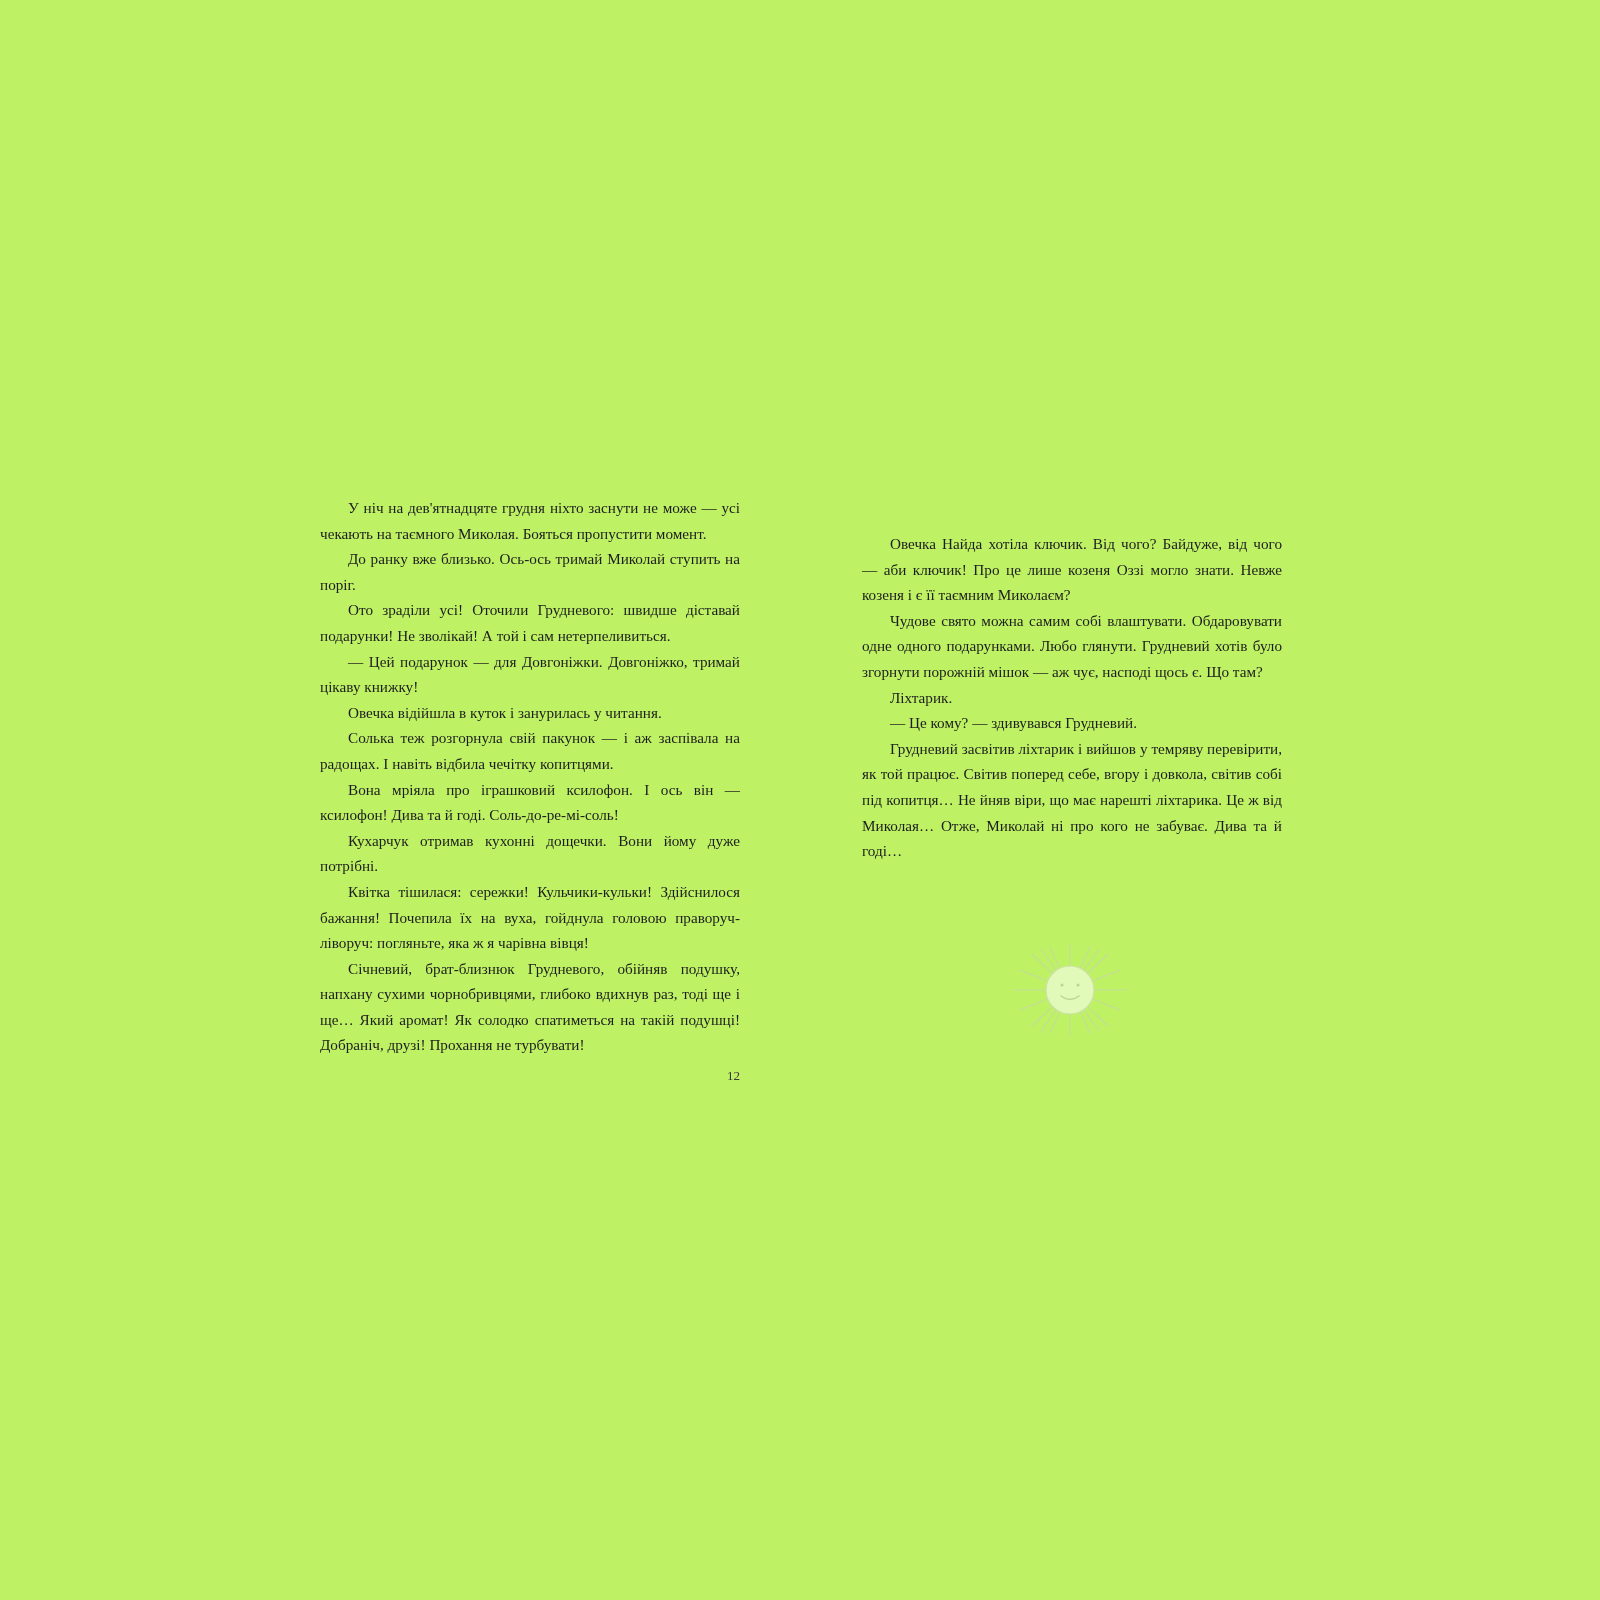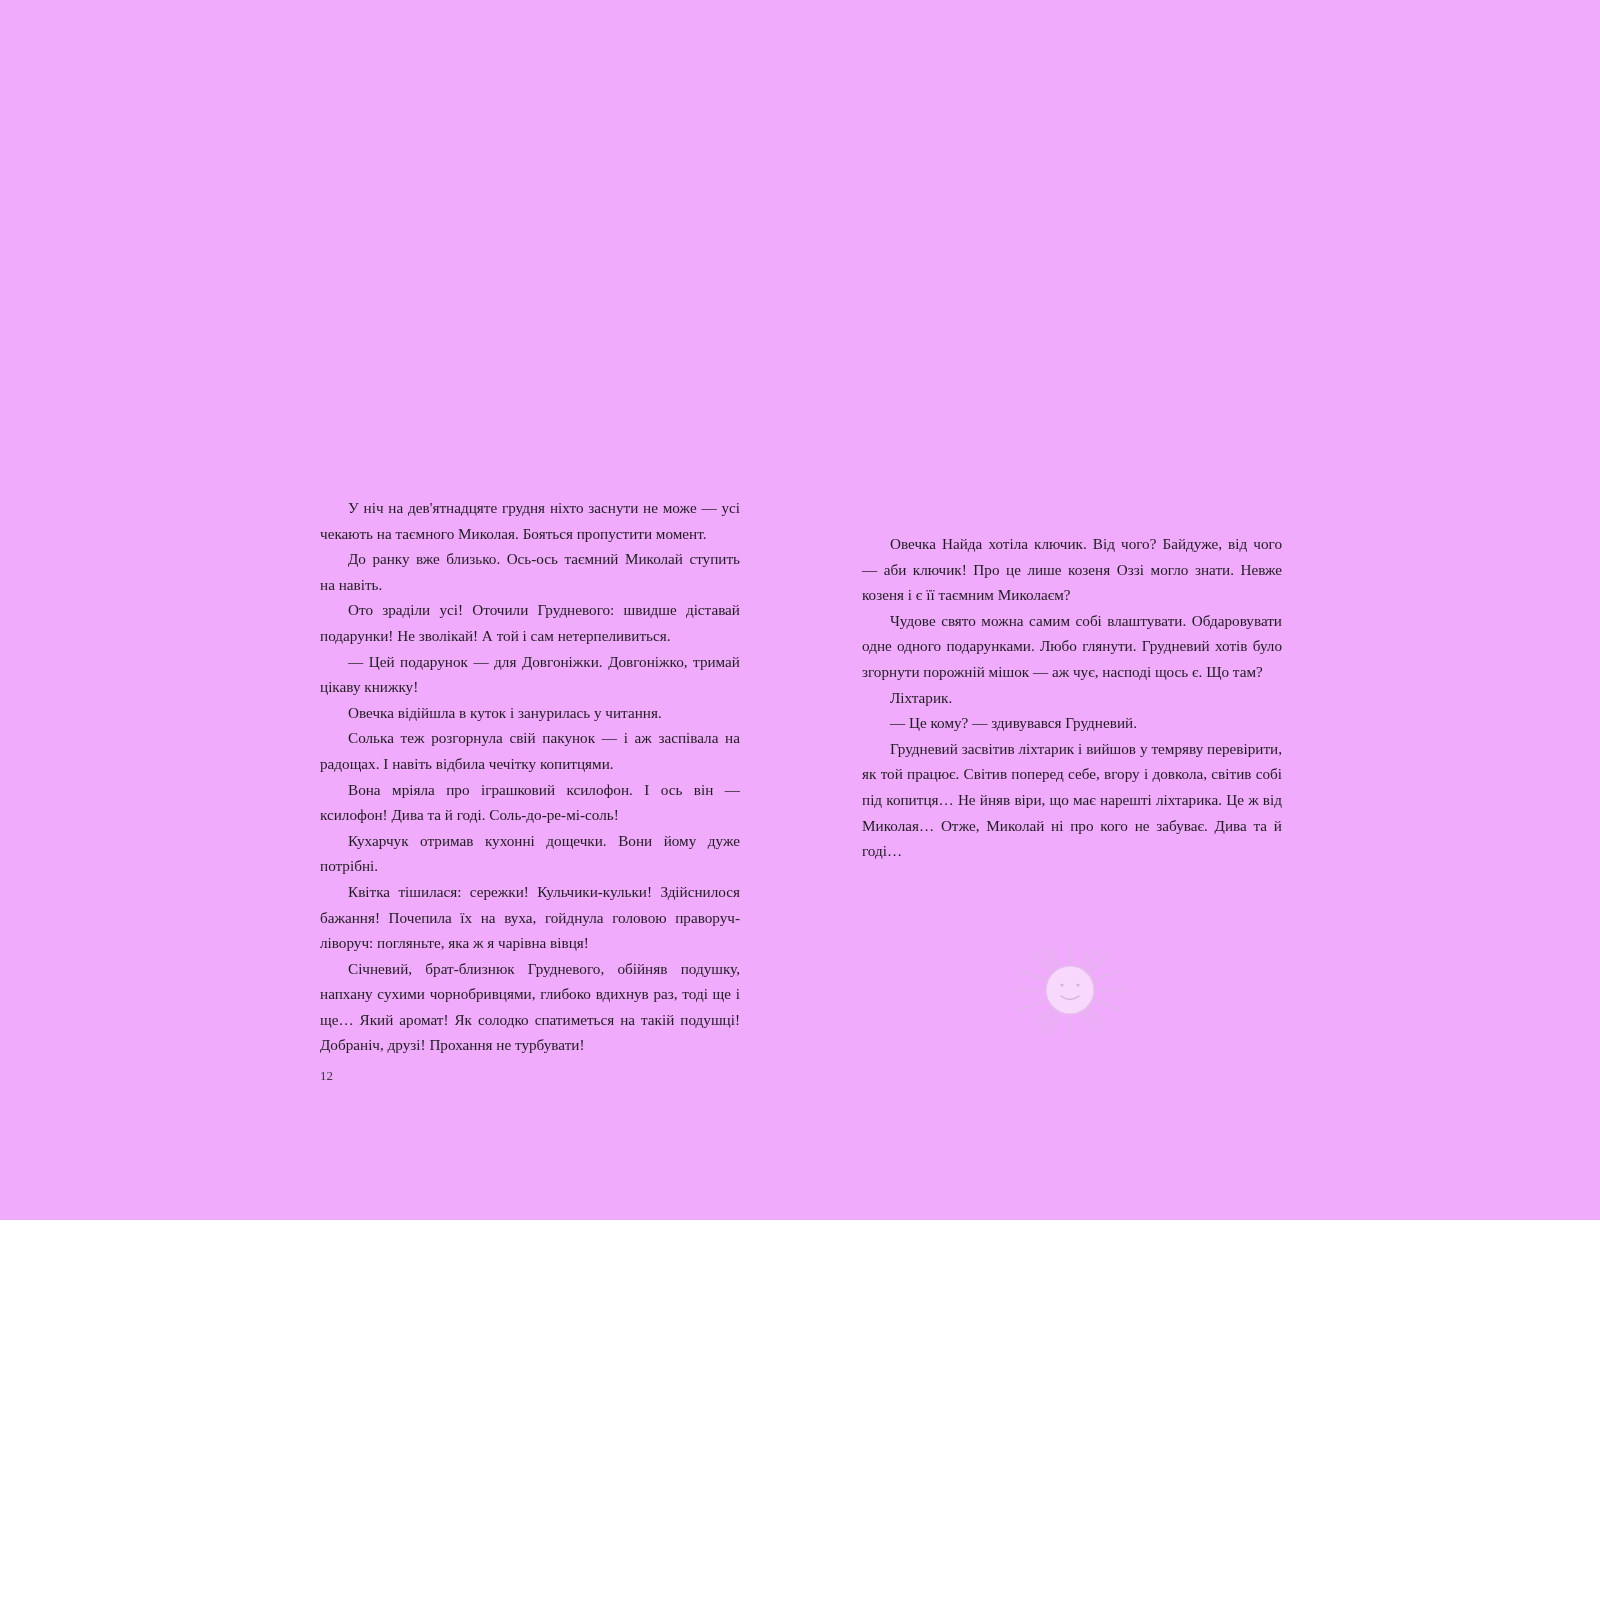--- a/index.html
+++ b/index.html
@@ -12,22 +12,22 @@
     height: 1600px;
     font-family: "Liberation Serif", serif;
     color: #1a1a1a;
     overflow: hidden;
   }
   .page-spread {
     position: absolute;
     left: 0;
     top: 0;
     width: 1600px;
-    height: 1220px;
-    background: #f0abfc;
+    height: 1600px;
+    background: #bef264;
   }
   .column {
     position: absolute;
     top: 495px;
     width: 420px;
   }
   .column-left {
     left: 320px;
   }
   .column-right {
@@ -41,21 +41,21 @@
     line-height: 25.6px;
     text-align: justify;
     color: #1d1d1d;
     hyphens: manual;
   }
   .page-number {
     position: absolute;
     left: 320px;
     top: 1068px;
     width: 420px;
-    text-align: left;
+    text-align: right;
     font-size: 13px;
     color: #3a3a3a;
     font-family: "Liberation Serif", serif;
   }
   .ornament {
     position: absolute;
     left: 1000px;
     top: 930px;
     width: 140px;
     height: 120px;
@@ -65,21 +65,21 @@
     display: block;
   }
 </style>
 </head>
 <body>
 
 <div class="page-spread">
 
   <div class="column column-left">
     <p class="para">У ніч на дев'ятнадцяте грудня ніхто заснути не може — усі чекають на таємного Миколая. Бояться пропустити момент.</p>
-    <p class="para">До ранку вже близько. Ось-ось таємний Миколай ступить на навіть.</p>
+    <p class="para">До ранку вже близько. Ось-ось тримай Миколай ступить на поріг.</p>
     <p class="para">Ото зраділи усі! Оточили Грудневого: швидше діставай подарунки! Не зволікай! А той і сам нетерпеливиться.</p>
     <p class="para">— Цей подарунок — для Довгоніжки. Довгоніжко, тримай цікаву книжку!</p>
     <p class="para">Овечка відійшла в куток і занурилась у читання.</p>
     <p class="para">Солька теж розгорнула свій пакунок — і аж заспівала на радощах. І навіть відбила чечітку копитцями.</p>
     <p class="para">Вона мріяла про іграшковий ксилофон. І ось він — ксилофон! Дива та й годі. Соль-до-ре-мі-соль!</p>
     <p class="para">Кухарчук отримав кухонні дощечки. Вони йому дуже потрібні.</p>
     <p class="para">Квітка тішилася: сережки! Кульчики-кульки! Здійснилося бажання! Почепила їх на вуха, гойднула головою праворуч-ліворуч: погляньте, яка ж я чарівна вівця!</p>
     <p class="para">Січневий, брат-близнюк Грудневого, обійняв подушку, напхану сухими чорнобривцями, глибоко вдихнув раз, тоді ще і ще… Який аромат! Як солодко спатиметься на такій подушці! Добраніч, друзі! Прохання не турбувати!</p>
   </div>
 

